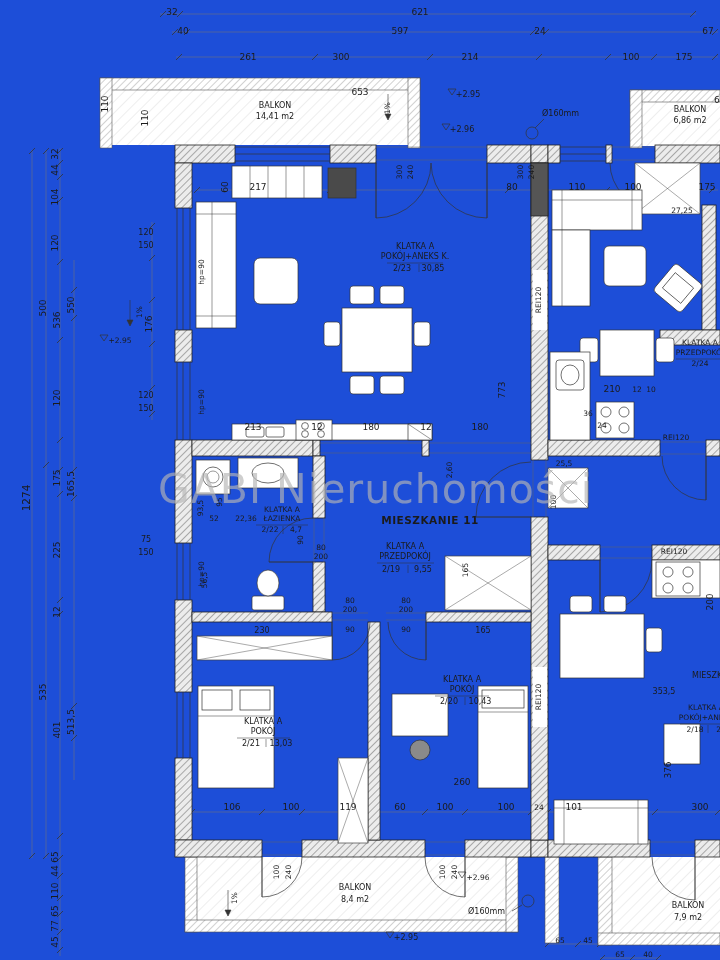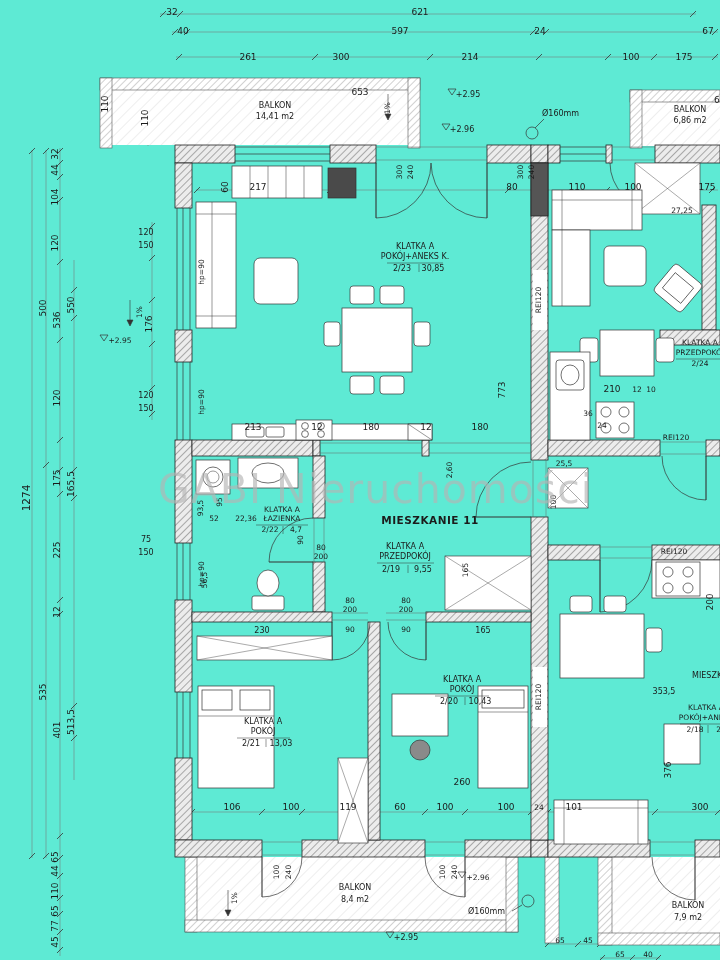--- a/index.html
+++ b/index.html
@@ -1,16 +1,16 @@
 <!DOCTYPE html>
 <html><head>
 <meta charset="utf-8">
 <style>
   html,body{margin:0;padding:0;background:#fff;}
-  .stage{position:relative;width:720px;height:960px;background:#5eead4;overflow:hidden;}
+  .stage{position:relative;width:720px;height:960px;background:#1d4ed8;overflow:hidden;}
   svg{position:absolute;left:0;top:0;}
   text{font-family:"DejaVu Sans",sans-serif;fill:#1b1b1b;}
   .t{font-size:9px;text-anchor:middle;}
   .t7{font-size:7.5px;text-anchor:middle;}
   .t8{font-size:8px;text-anchor:middle;}
   .t10{font-size:10.5px;text-anchor:middle;}
   .rm{font-size:8px;text-anchor:middle;}
   .ap{font-size:10.5px;font-weight:bold;text-anchor:middle;letter-spacing:.5px;}
   .st{text-anchor:start;}
   .wm{font-size:41px;fill:#b5b5b5;opacity:.65;letter-spacing:1px;}

